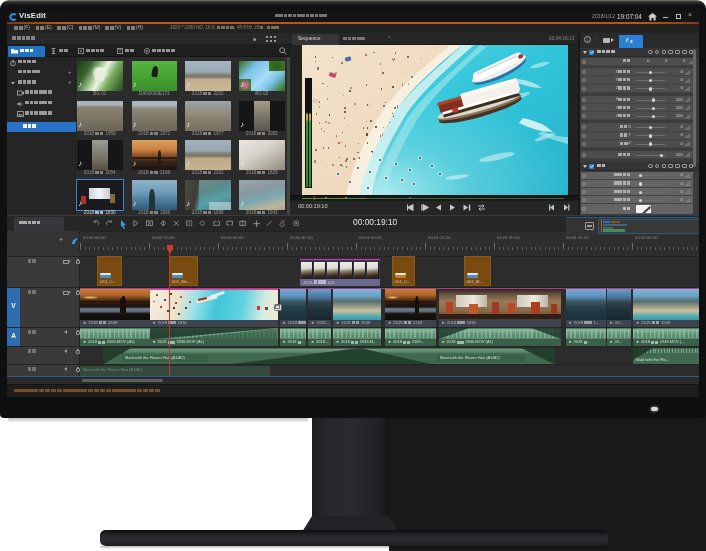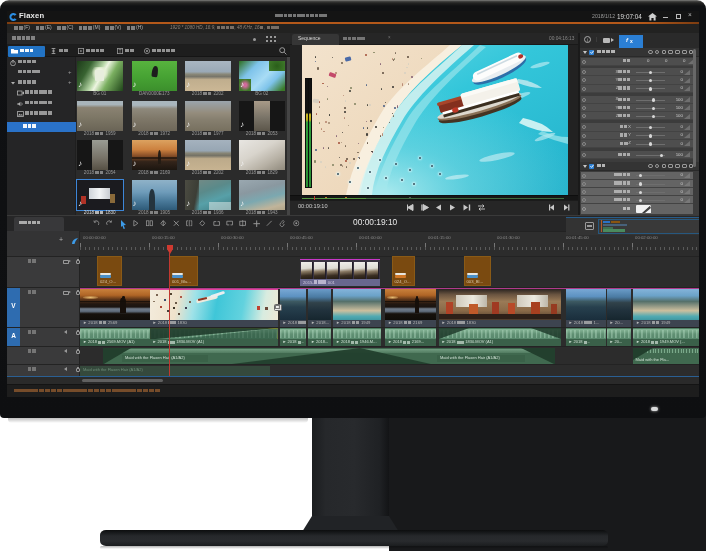--- a/index.html
+++ b/index.html
@@ -14,21 +14,21 @@
         <polygon points="10,0 87,0 97,16 0,16" fill="#212326"></polygon>
       </svg></div>
 <div class="a" style="left:100px;top:530px;width:508px;height:16px;background:linear-gradient(180deg,#0c0d0e 0,#191b1d 3px,#26282b 6px,#292b2e 11px,#1b1d1f 16px);border-radius:6px/5px;"></div>
 <div class="a" style="left:8px;top:418px;width:300px;height:5px;background:linear-gradient(180deg,rgba(0,0,0,0.25),rgba(0,0,0,0));border-radius:0 0 4px 4px;"></div>
 <div class="a" style="left:100px;top:546px;width:508px;height:3px;background:linear-gradient(180deg,rgba(0,0,0,0.30),rgba(0,0,0,0));border-radius:3px;"></div>
 <div class="a" style="left:7px;top:11px;width:692px;height:386px;background:#2b2b2b;overflow:hidden">
 <div class="a" style="left:0px;top:0px;width:692px;height:11px;background:#141414;"></div>
 <div class="a" style="left:2px;top:1.5px;width:8px;height:8px"><svg width="8" height="8">
           <path d="M7.6,1.6 A4,4 0 1 0 7.6,6.4 L5.6,5.2 A1.8,1.8 0 1 1 5.6,2.8 Z" fill="#2b8ce0"></path>
         </svg></div>
-<div class="a" style="left:12px;top:1.2px;font-size:7.6px;color:#e8e8e8;white-space:nowrap;font-weight:bold;letter-spacing:0.2px;">Flaxen</div>
+<div class="a" style="left:12px;top:1.2px;font-size:7.6px;color:#e8e8e8;white-space:nowrap;font-weight:bold;letter-spacing:0.2px;">VisEdit</div>
 <div class="a" style="left:268px;top:3px"><span style="font-size:4.6px;color:#8f8f8f;"><i style="display:inline-block;width:3.59px;height:3.4px;background:#8f8f8f;opacity:0.8;margin-right:0.83px;vertical-align:-0.41px"></i><i style="display:inline-block;width:3.59px;height:3.4px;background:#8f8f8f;opacity:0.8;margin-right:0.83px;vertical-align:-0.41px"></i><i style="display:inline-block;width:3.59px;height:3.4px;background:#8f8f8f;opacity:0.8;margin-right:0.83px;vertical-align:-0.41px"></i><i style="display:inline-block;width:3.59px;height:3.4px;background:#8f8f8f;opacity:0.8;margin-right:0.83px;vertical-align:-0.41px"></i><i style="display:inline-block;width:3.59px;height:3.4px;background:#8f8f8f;opacity:0.8;margin-right:0.83px;vertical-align:-0.41px"></i><i style="display:inline-block;width:3.59px;height:3.4px;background:#8f8f8f;opacity:0.8;margin-right:0.83px;vertical-align:-0.41px"></i><i style="display:inline-block;width:3.59px;height:3.4px;background:#8f8f8f;opacity:0.8;margin-right:0.83px;vertical-align:-0.41px"></i><i style="display:inline-block;width:3.59px;height:3.4px;background:#8f8f8f;opacity:0.8;margin-right:0.83px;vertical-align:-0.41px"></i><i style="display:inline-block;width:3.59px;height:3.4px;background:#8f8f8f;opacity:0.8;margin-right:0.83px;vertical-align:-0.41px"></i><i style="display:inline-block;width:3.59px;height:3.4px;background:#8f8f8f;opacity:0.8;margin-right:0.83px;vertical-align:-0.41px"></i><i style="display:inline-block;width:3.59px;height:3.4px;background:#8f8f8f;opacity:0.8;margin-right:0.83px;vertical-align:-0.41px"></i><i style="display:inline-block;width:3.59px;height:3.4px;background:#8f8f8f;opacity:0.8;margin-right:0.83px;vertical-align:-0.41px"></i></span></div>
 <div class="a" style="left:585px;top:3.4px;font-size:5.2px;color:#9a9a9a;white-space:nowrap;">2018/1/12</div>
 <div class="a" style="left:610px;top:2.6px;font-size:6.4px;color:#dcdcdc;white-space:nowrap;">19:07:04</div>
 <div class="a" style="left:641px;top:2px;width:9px;height:8px"><svg width="9" height="8">
           <path d="M4.5,0 L9,3.6 L7.6,3.6 L7.6,7.6 L5.6,7.6 L5.6,5 L3.4,5 L3.4,7.6 L1.4,7.6 L1.4,3.6 L0,3.6 Z" fill="#cfcfcf"></path>
         </svg></div>
 <div class="a" style="left:656px;top:6px;width:4.5px;height:1px;background:#bbb;"></div>
 <div class="a" style="left:669px;top:3px;width:5px;height:4.5px;border:1px solid #bbb;"></div>
 <div class="a" style="left:681px;top:0.8px;font-size:6.5px;color:#bbb;white-space:nowrap;">×</div>
 <div class="a" style="left:0px;top:11px;width:692px;height:1.6px;background:linear-gradient(90deg,#7c3c10,#b4591a 8%,#b4591a 92%,#7c3c10);"></div>

